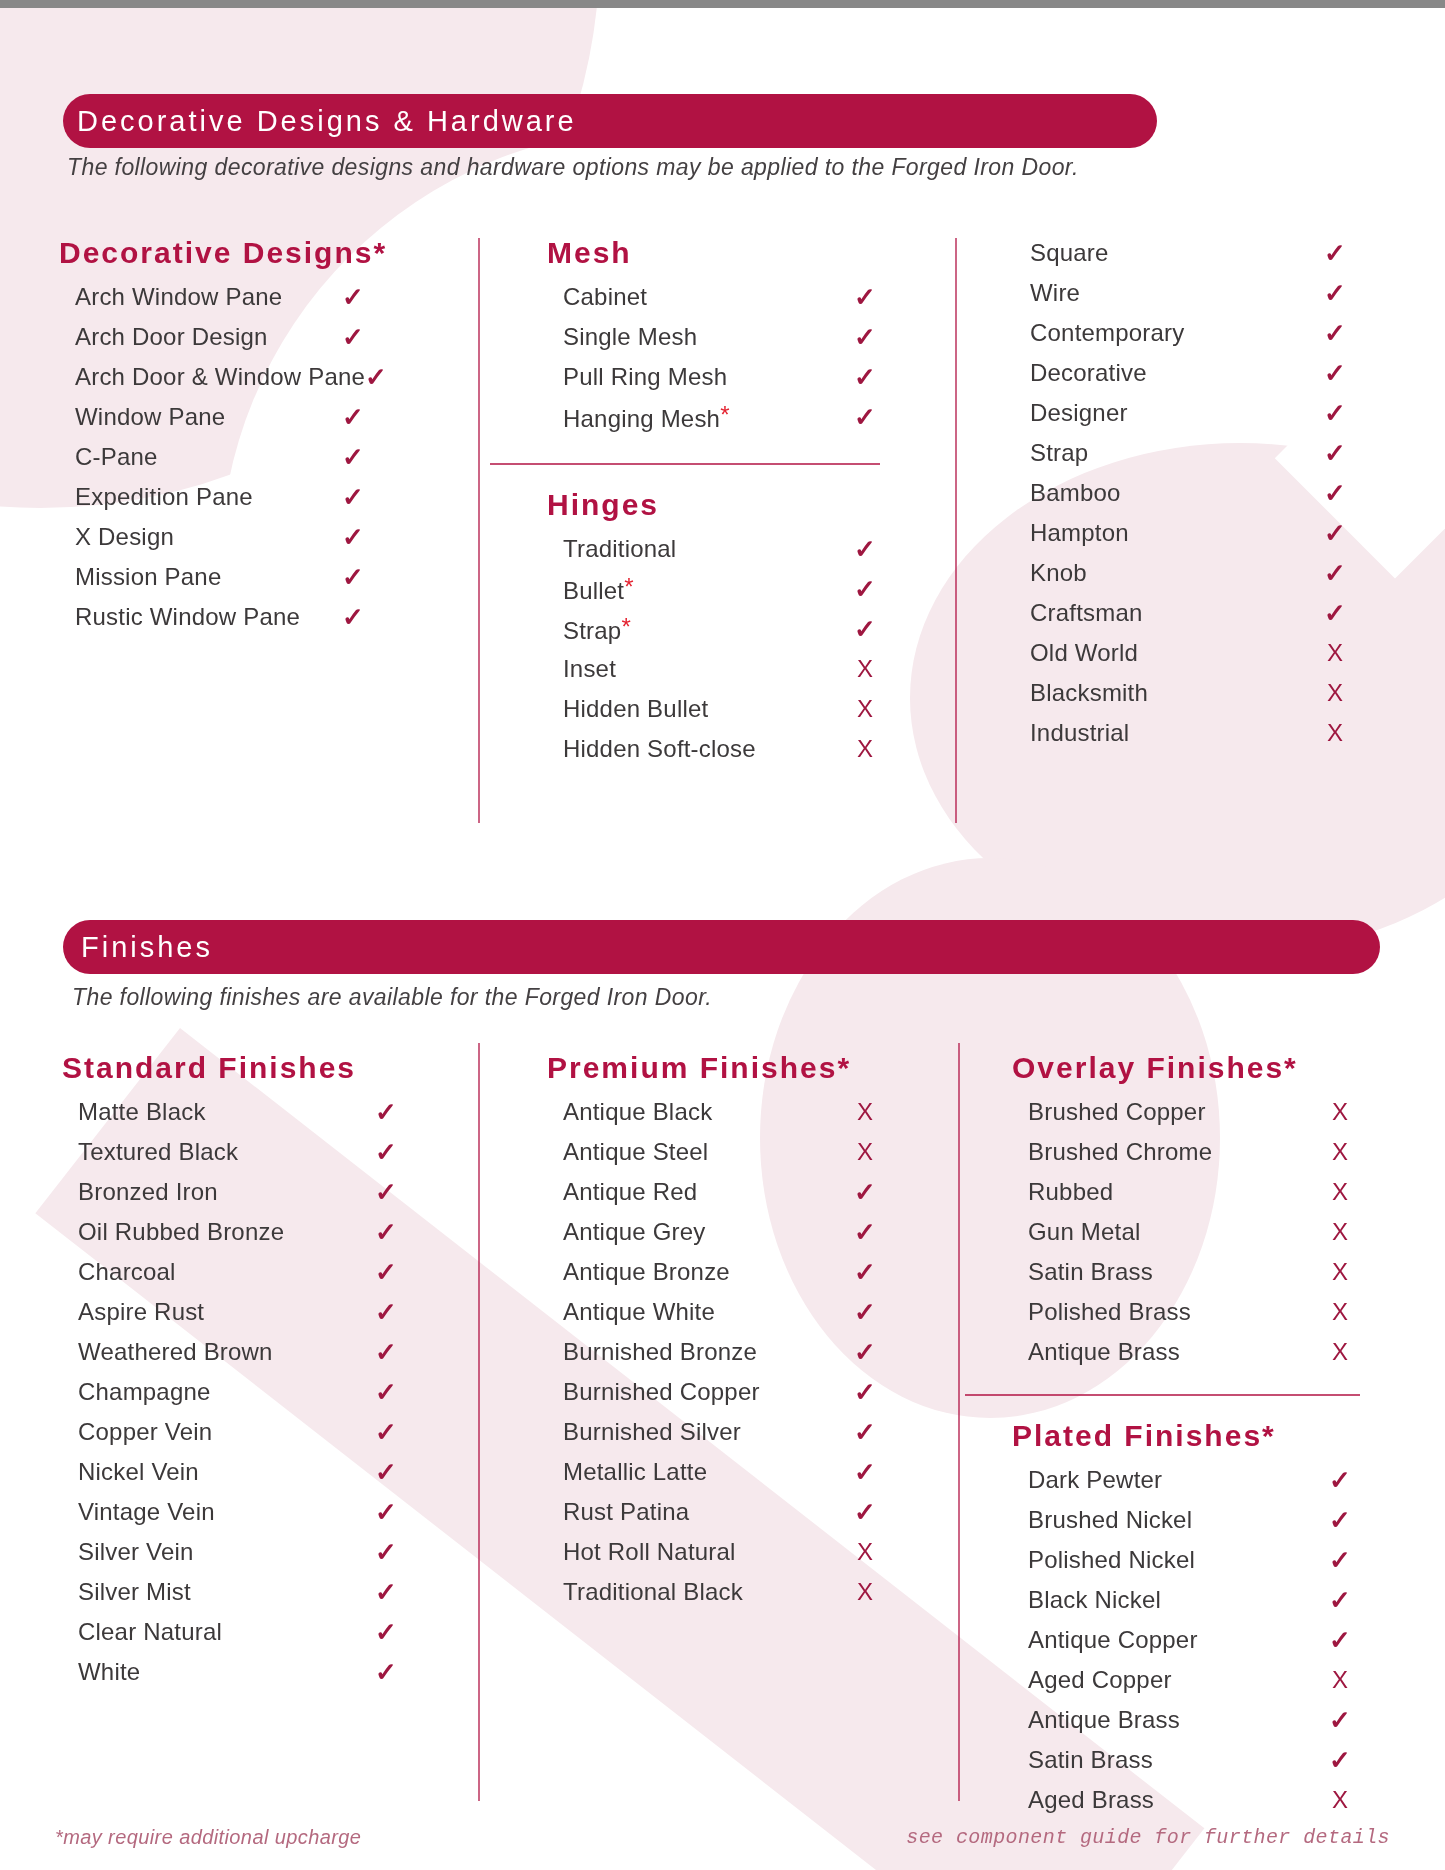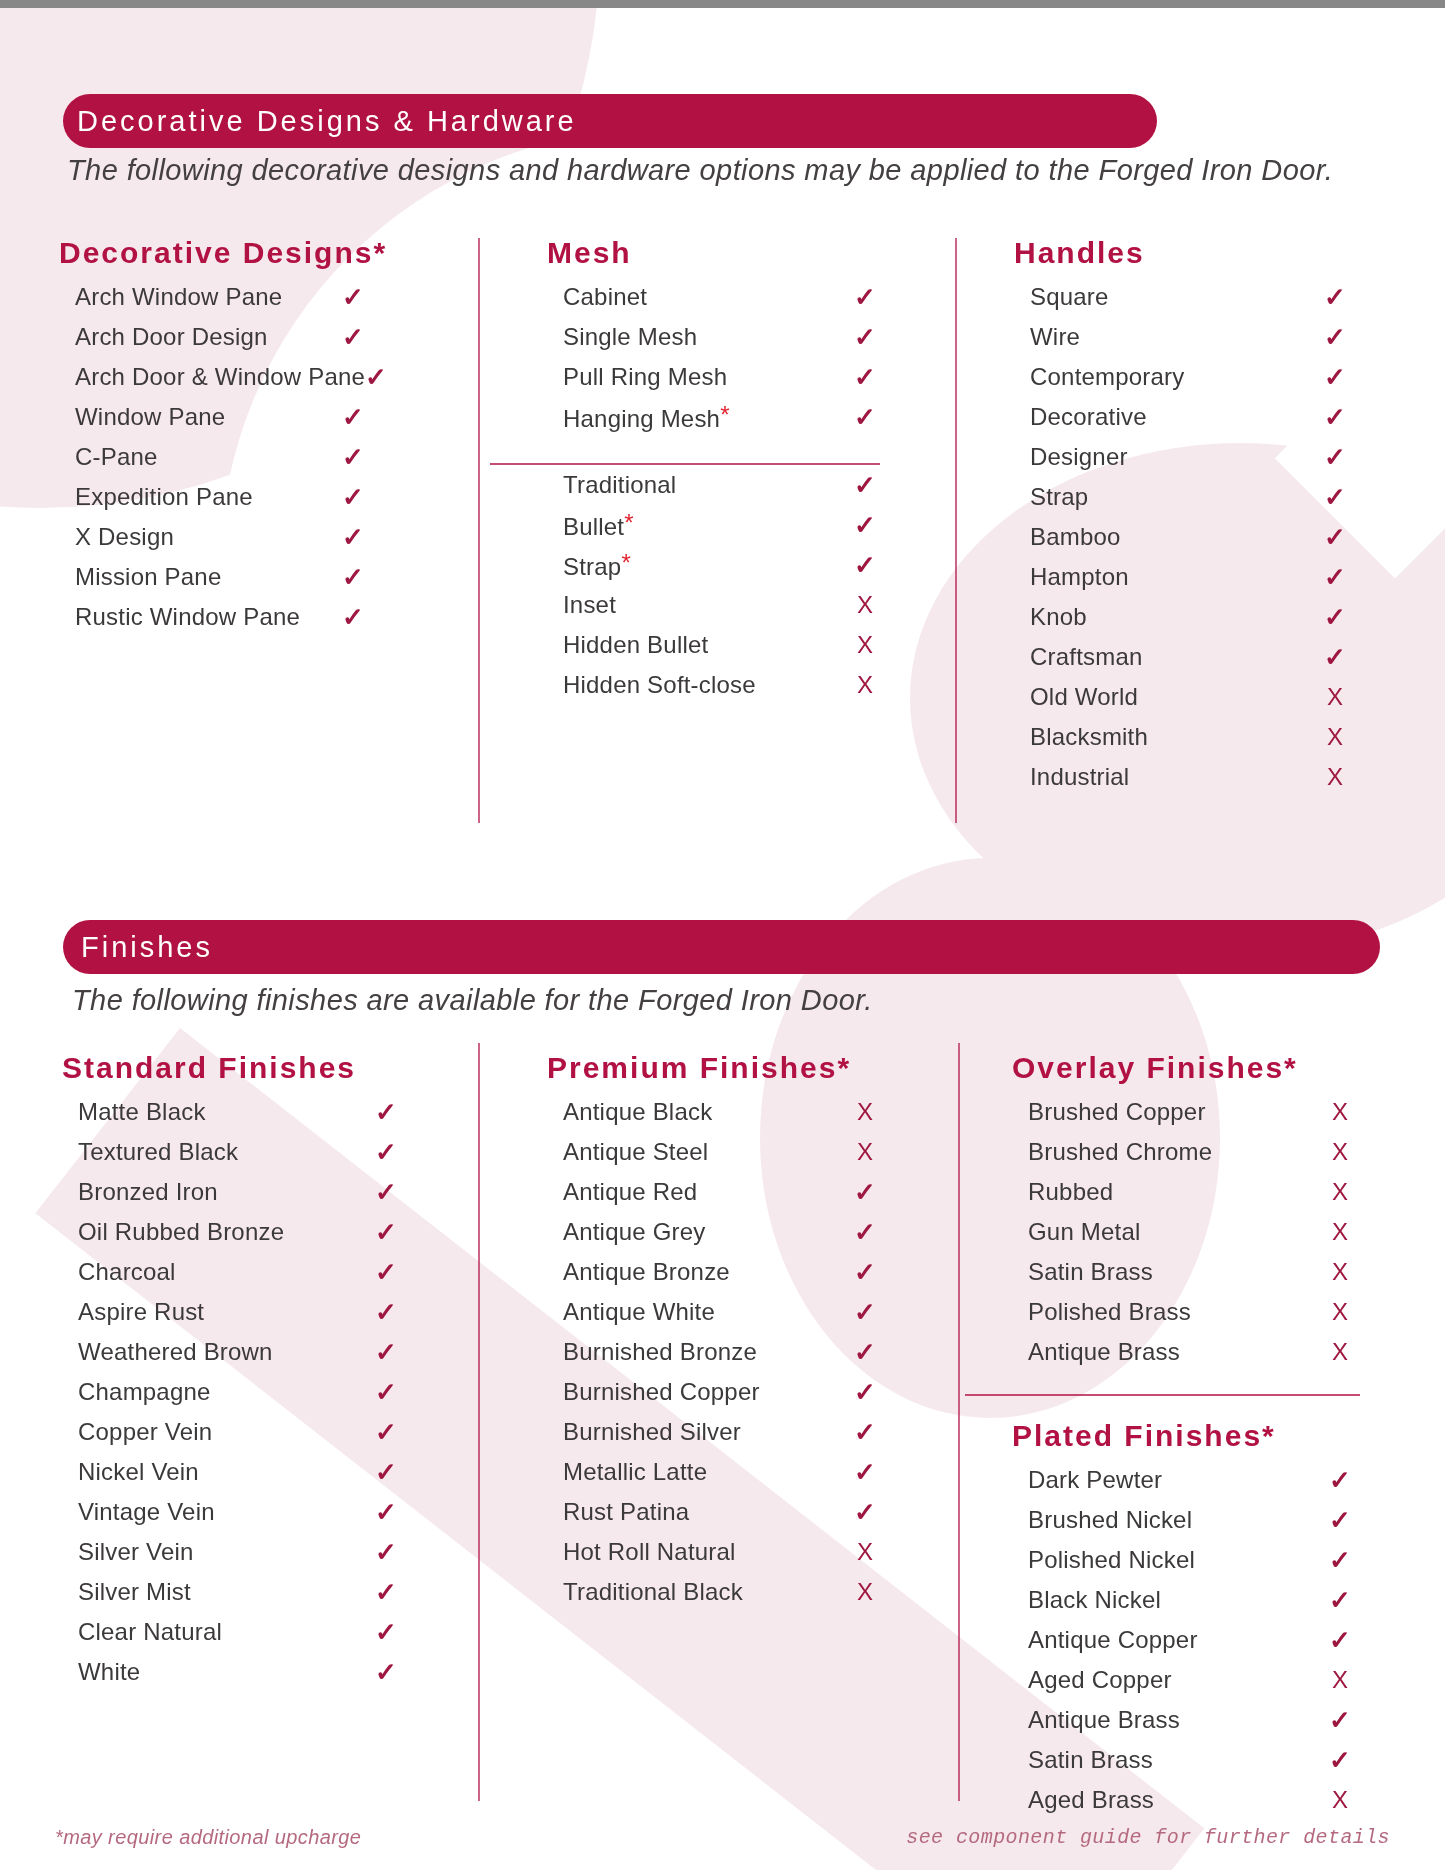--- a/index.html
+++ b/index.html
@@ -23,21 +23,21 @@
   .banner{
     position:absolute;height:54px;background:var(--accent);
     border-radius:27px 27px 27px 27px;color:#fff;
     font-size:29px;letter-spacing:3px;line-height:55px;
     white-space:nowrap;
   }
   .banner .banner-label{padding-left:14px;}
   .banner1{left:63px;top:86px;width:1094px;}
   .banner2{left:63px;top:912px;width:1317px;}
   .subtitle{
-    position:absolute;font-style:italic;font-size:29px;color:#444042;
+    position:absolute;font-style:italic;font-size:23px;color:#444042;
     letter-spacing:.4px;white-space:nowrap;
   }
   .subtitle1{left:67px;top:146px;}
   .subtitle2{left:72px;top:976px;}
 
   .col{position:absolute;}
   .col-title{
     margin:0;padding-left:2px;height:44px;line-height:40px;
     font-size:30px;font-weight:bold;letter-spacing:2px;color:var(--accent);
     white-space:nowrap;
@@ -141,20 +141,21 @@
           <div class="row">
             <span class="label">Pull Ring Mesh</span>
             <span class="mark check">✓</span>
           </div>
           <div class="row">
             <span class="label">Hanging Mesh<span class="ast">*</span></span>
             <span class="mark check">✓</span>
           </div>
         </div>
       <hr class="hline sec1">
+      <h2 class="col-title stack-title">Hinges</h2>
       <div>
           <div class="row">
             <span class="label">Traditional</span>
             <span class="mark check">✓</span>
           </div>
           <div class="row">
             <span class="label">Bullet<span class="ast">*</span></span>
             <span class="mark check">✓</span>
           </div>
           <div class="row">
@@ -170,21 +171,20 @@
             <span class="mark x">X</span>
           </div>
           <div class="row">
             <span class="label">Hidden Soft-close</span>
             <span class="mark x">X</span>
           </div>
         </div>
     </section>
 
     <section class="col" style="left:1012px;top:225px;width:345px;">
-      <h2 class="col-title">Handles</h2>
       <div>
           <div class="row">
             <span class="label">Square</span>
             <span class="mark check">✓</span>
           </div>
           <div class="row">
             <span class="label">Wire</span>
             <span class="mark check">✓</span>
           </div>
           <div class="row">

